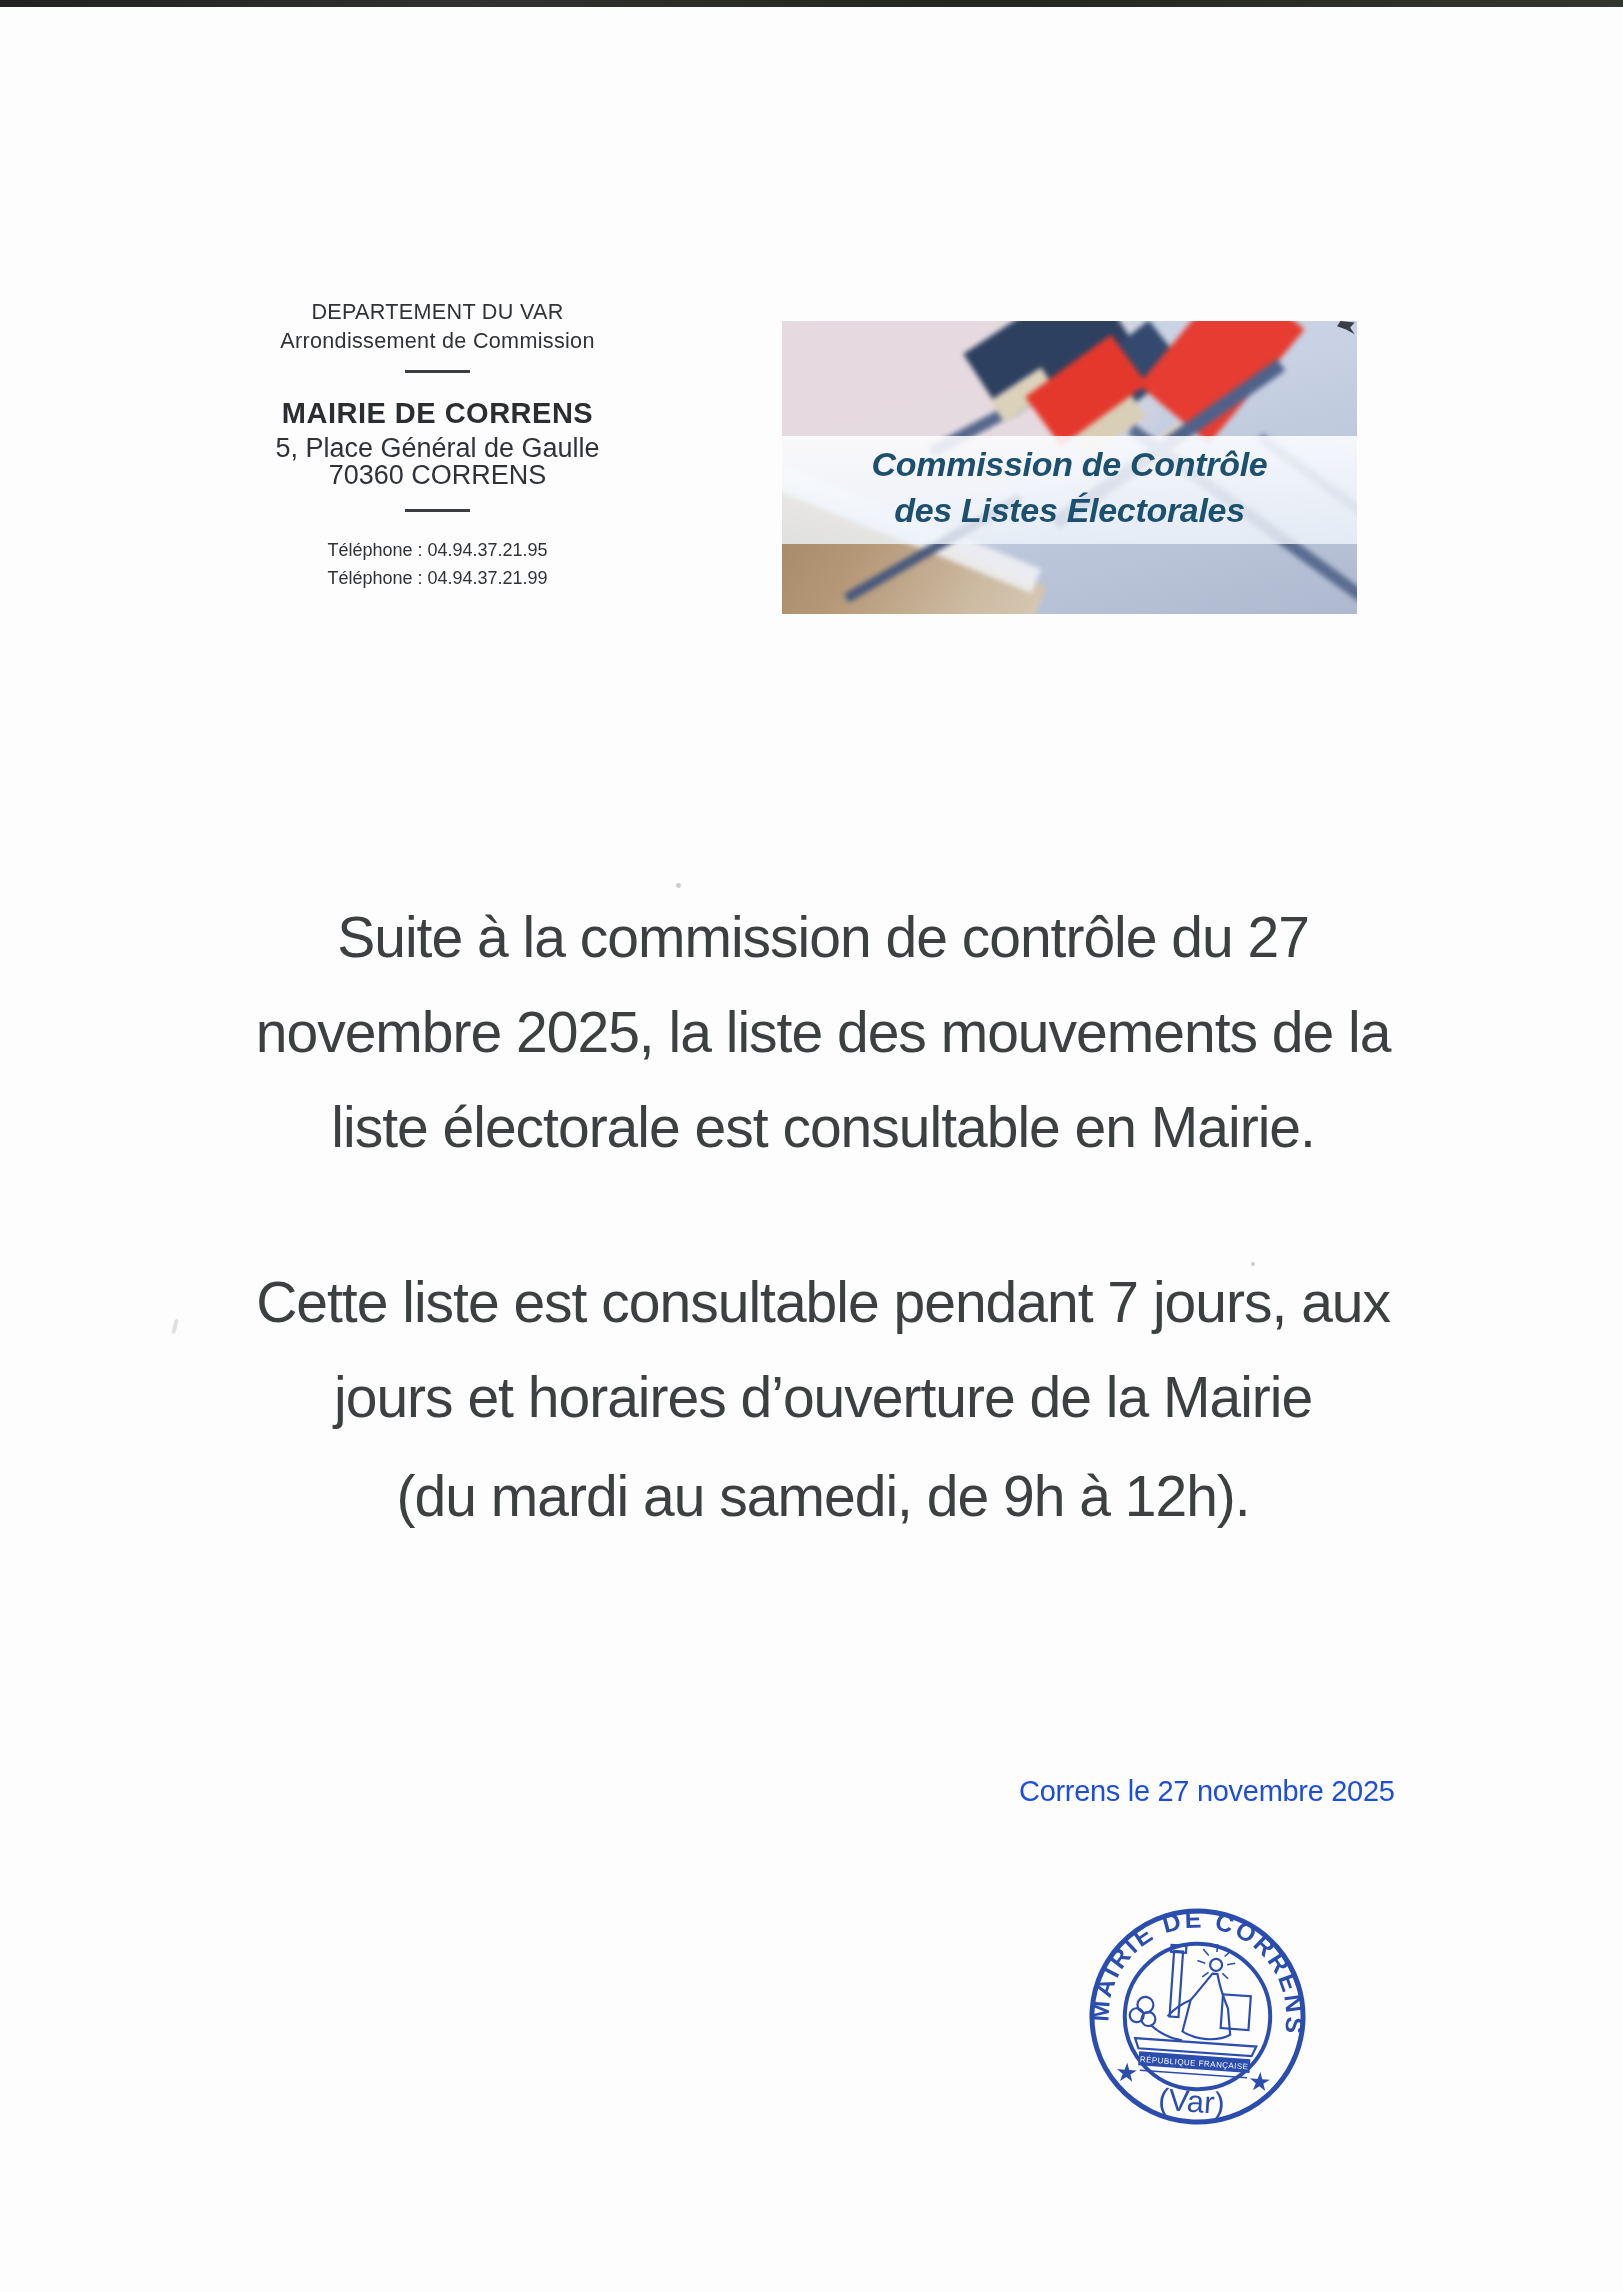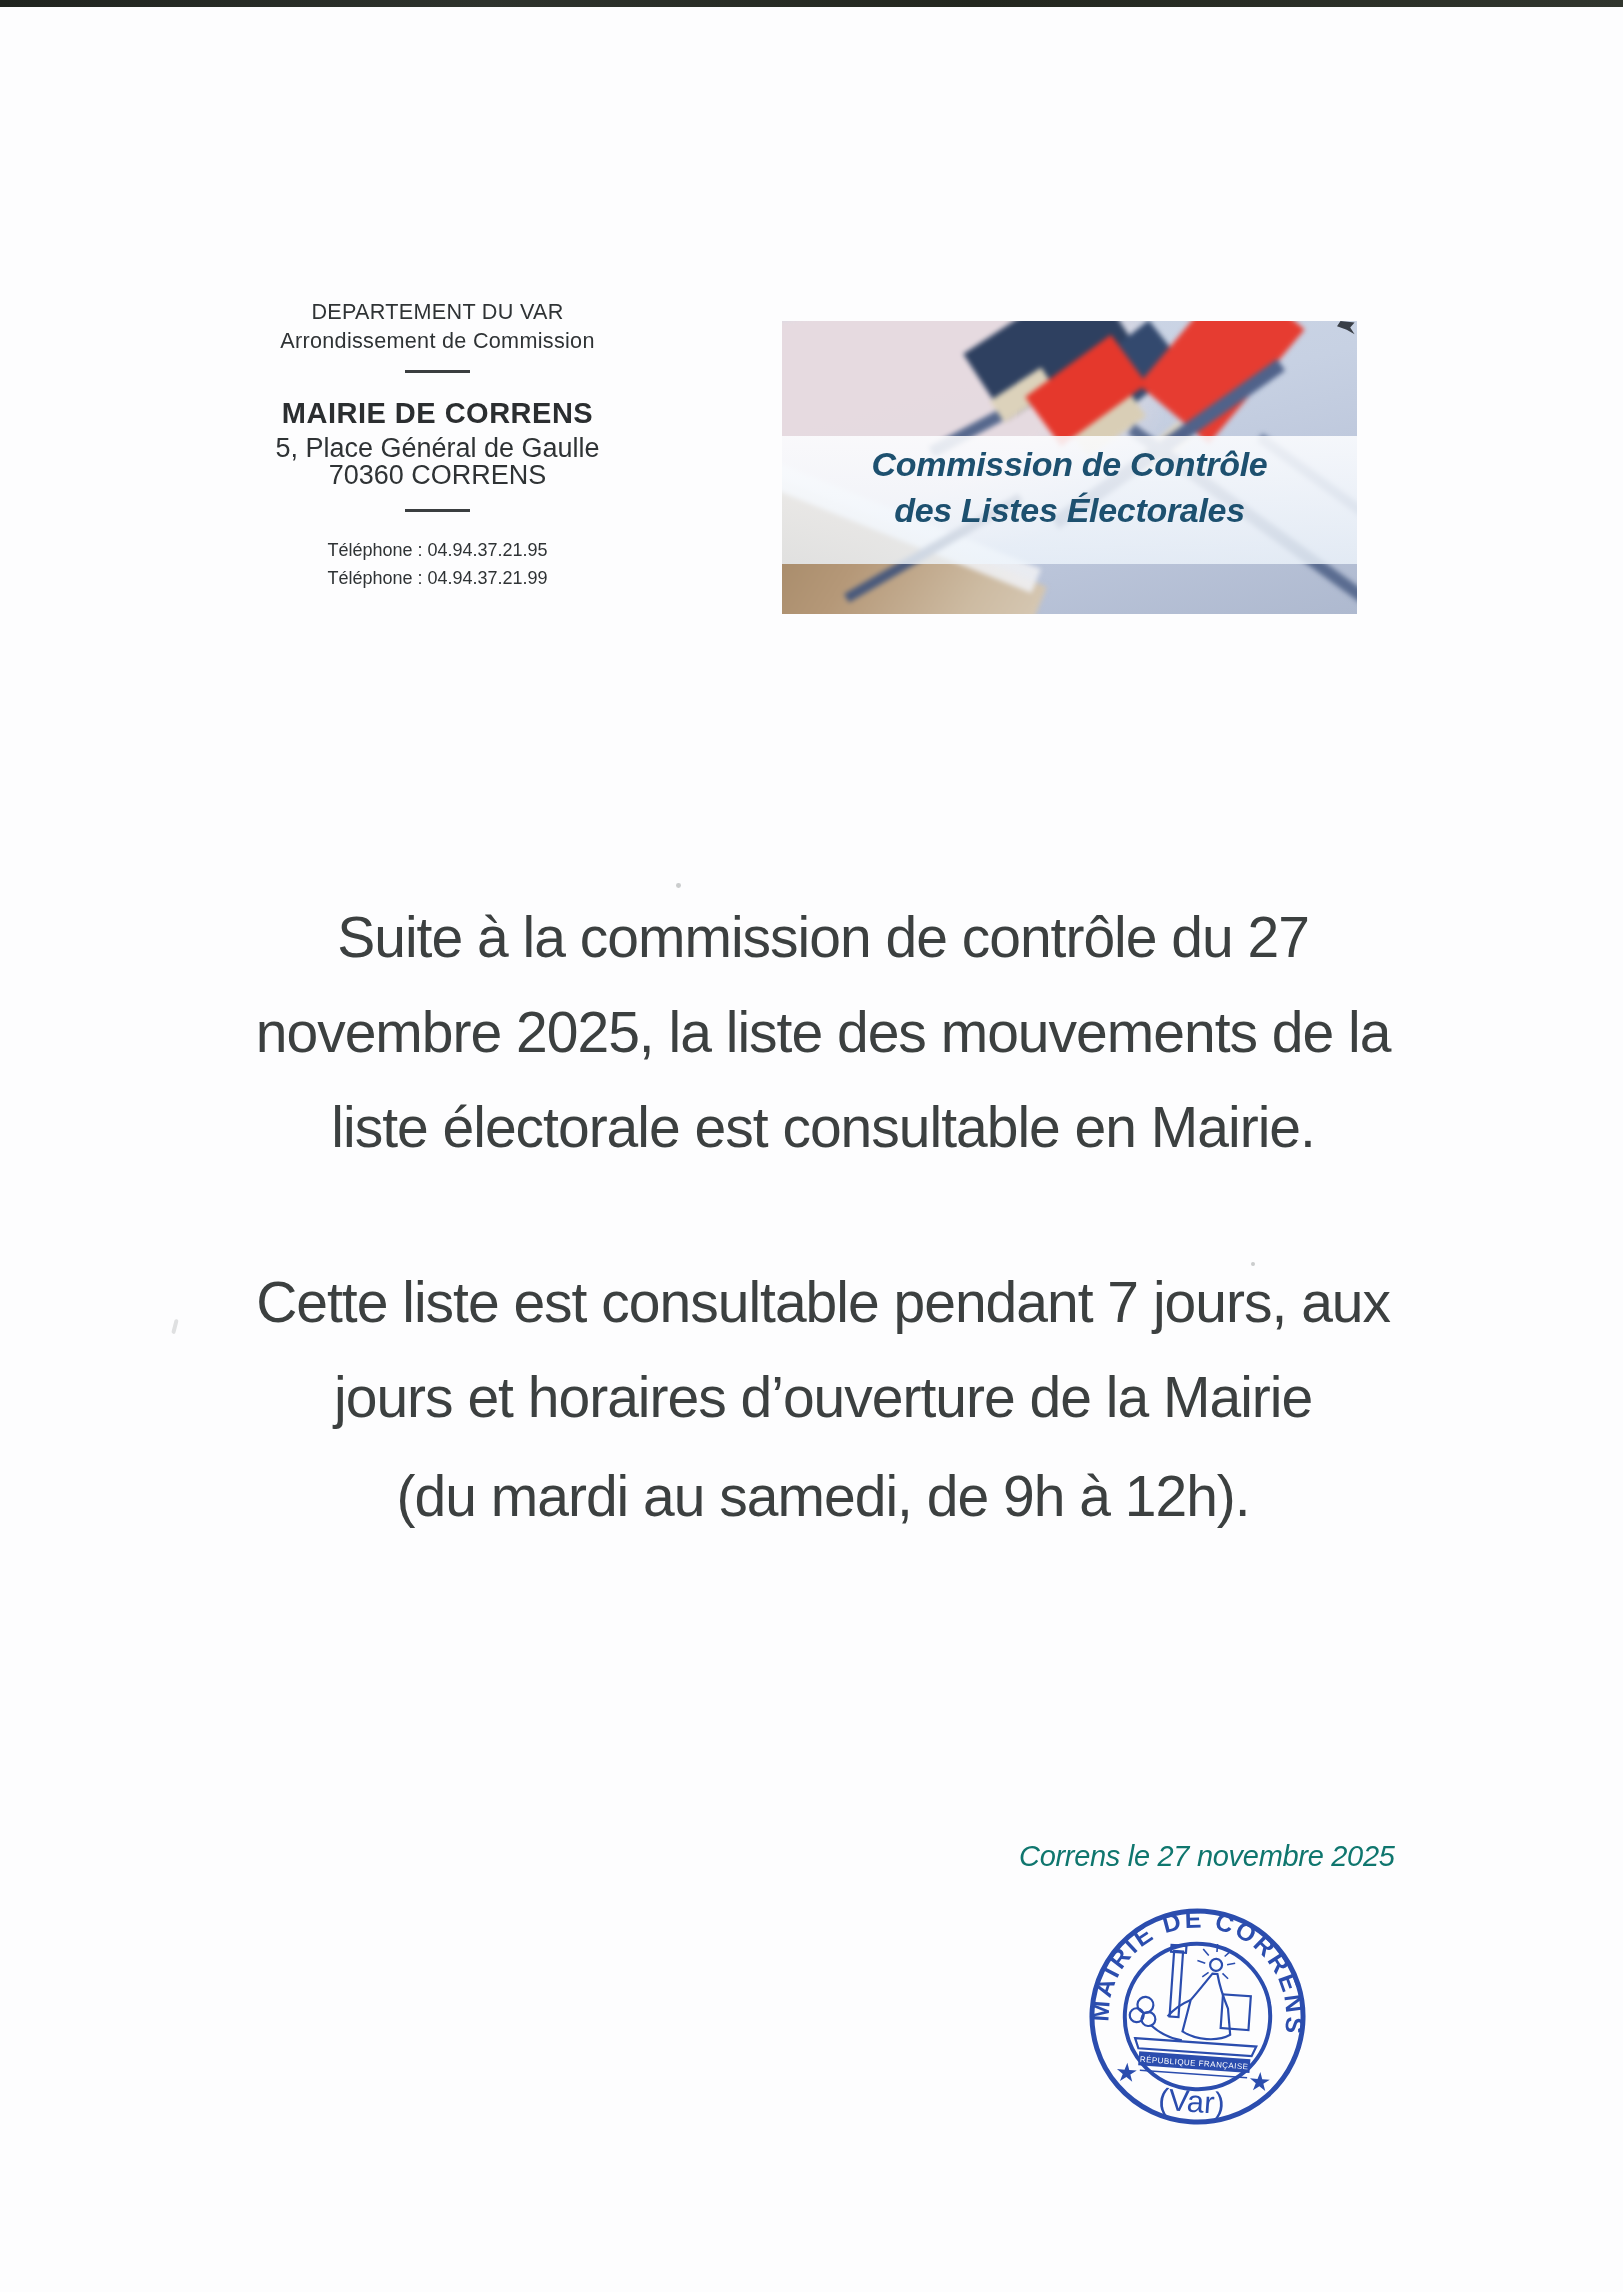--- a/index.html
+++ b/index.html
@@ -38,34 +38,34 @@
   .red1{left:365px;top:-9.8px;width:149px;height:92px;transform:rotate(-50deg);background:#e63c31;}
   .red2{left:251px;top:39px;width:106px;height:61px;transform:rotate(-36deg);background:#e5382c;}
   .cream1{left:210px;top:61px;width:61px;height:25.5px;transform:rotate(-33deg);background:#dcd2bb;}
   .cream2{left:292px;top:92px;width:71px;height:25.5px;transform:rotate(-35deg);background:#d9ceb6;}
   .cream3{left:353px;top:116px;width:57px;height:21.6px;transform:rotate(-40deg);background:#dfd6c2;}
   .bar1{left:135px;top:67px;width:247px;height:11.8px;transform:rotate(-28deg);background:#56688d;}
   .bar2{left:248px;top:116px;width:276px;height:13.7px;transform:rotate(-35deg);background:#50628a;}
   .bar3{left:321px;top:189px;width:296px;height:11.8px;transform:rotate(36deg);background:#5a6c90;}
   .bar4{left:51px;top:222px;width:201px;height:9.8px;transform:rotate(-30deg);background:#4a5a7c;}
   .bar5{left:459px;top:169px;width:196px;height:9.8px;transform:rotate(36deg);background:#6d7fa2;}
-  .band{position:absolute;left:0;top:115px;width:100%;height:128px;
+  .band{position:absolute;left:0;top:115px;width:100%;height:108px;
         background:linear-gradient(rgba(252,253,255,.88),rgba(238,245,252,.80));
         text-align:center;padding-top:4.9px;box-sizing:border-box;}
   .band-line{font-size:34px;line-height:46px;font-weight:bold;font-style:italic;
              letter-spacing:-0.3px;color:#1d506f;}
   .corner-mark{position:absolute;left:555px;top:0;width:17.6px;height:14.7px;background:#3a3f47;
                clip-path:polygon(20% 0,100% 10%,75% 45%,100% 90%,55% 60%,0 35%);}
   
   .bodyblock{position:absolute;left:19.6px;width:1607px;text-align:center;color:#3c4040;
              font-size:57px;line-height:95px;letter-spacing:-1px;}
   .b1{top:890px;} .b2{top:1255px;} .b3{top:1449px;}
   
-  .dateline{position:absolute;left:1019px;top:1837px;font-size:29px;line-height:39px;
-            letter-spacing:-0.3px;color:#0f766e;font-style:italic;}
+  .dateline{position:absolute;left:1019px;top:1772px;font-size:29px;line-height:39px;
+            letter-spacing:-0.3px;color:#1d4ed8;}
   
   .stamp{position:absolute;left:1082px;top:1901px;width:231px;height:231px;transform:rotate(4deg);}
   .stamp text{font-family:"Liberation Sans",sans-serif;}
 </style>
 </head>
 <body>
 
 <div class="page">
 
   <div class="scan-strip"></div>

